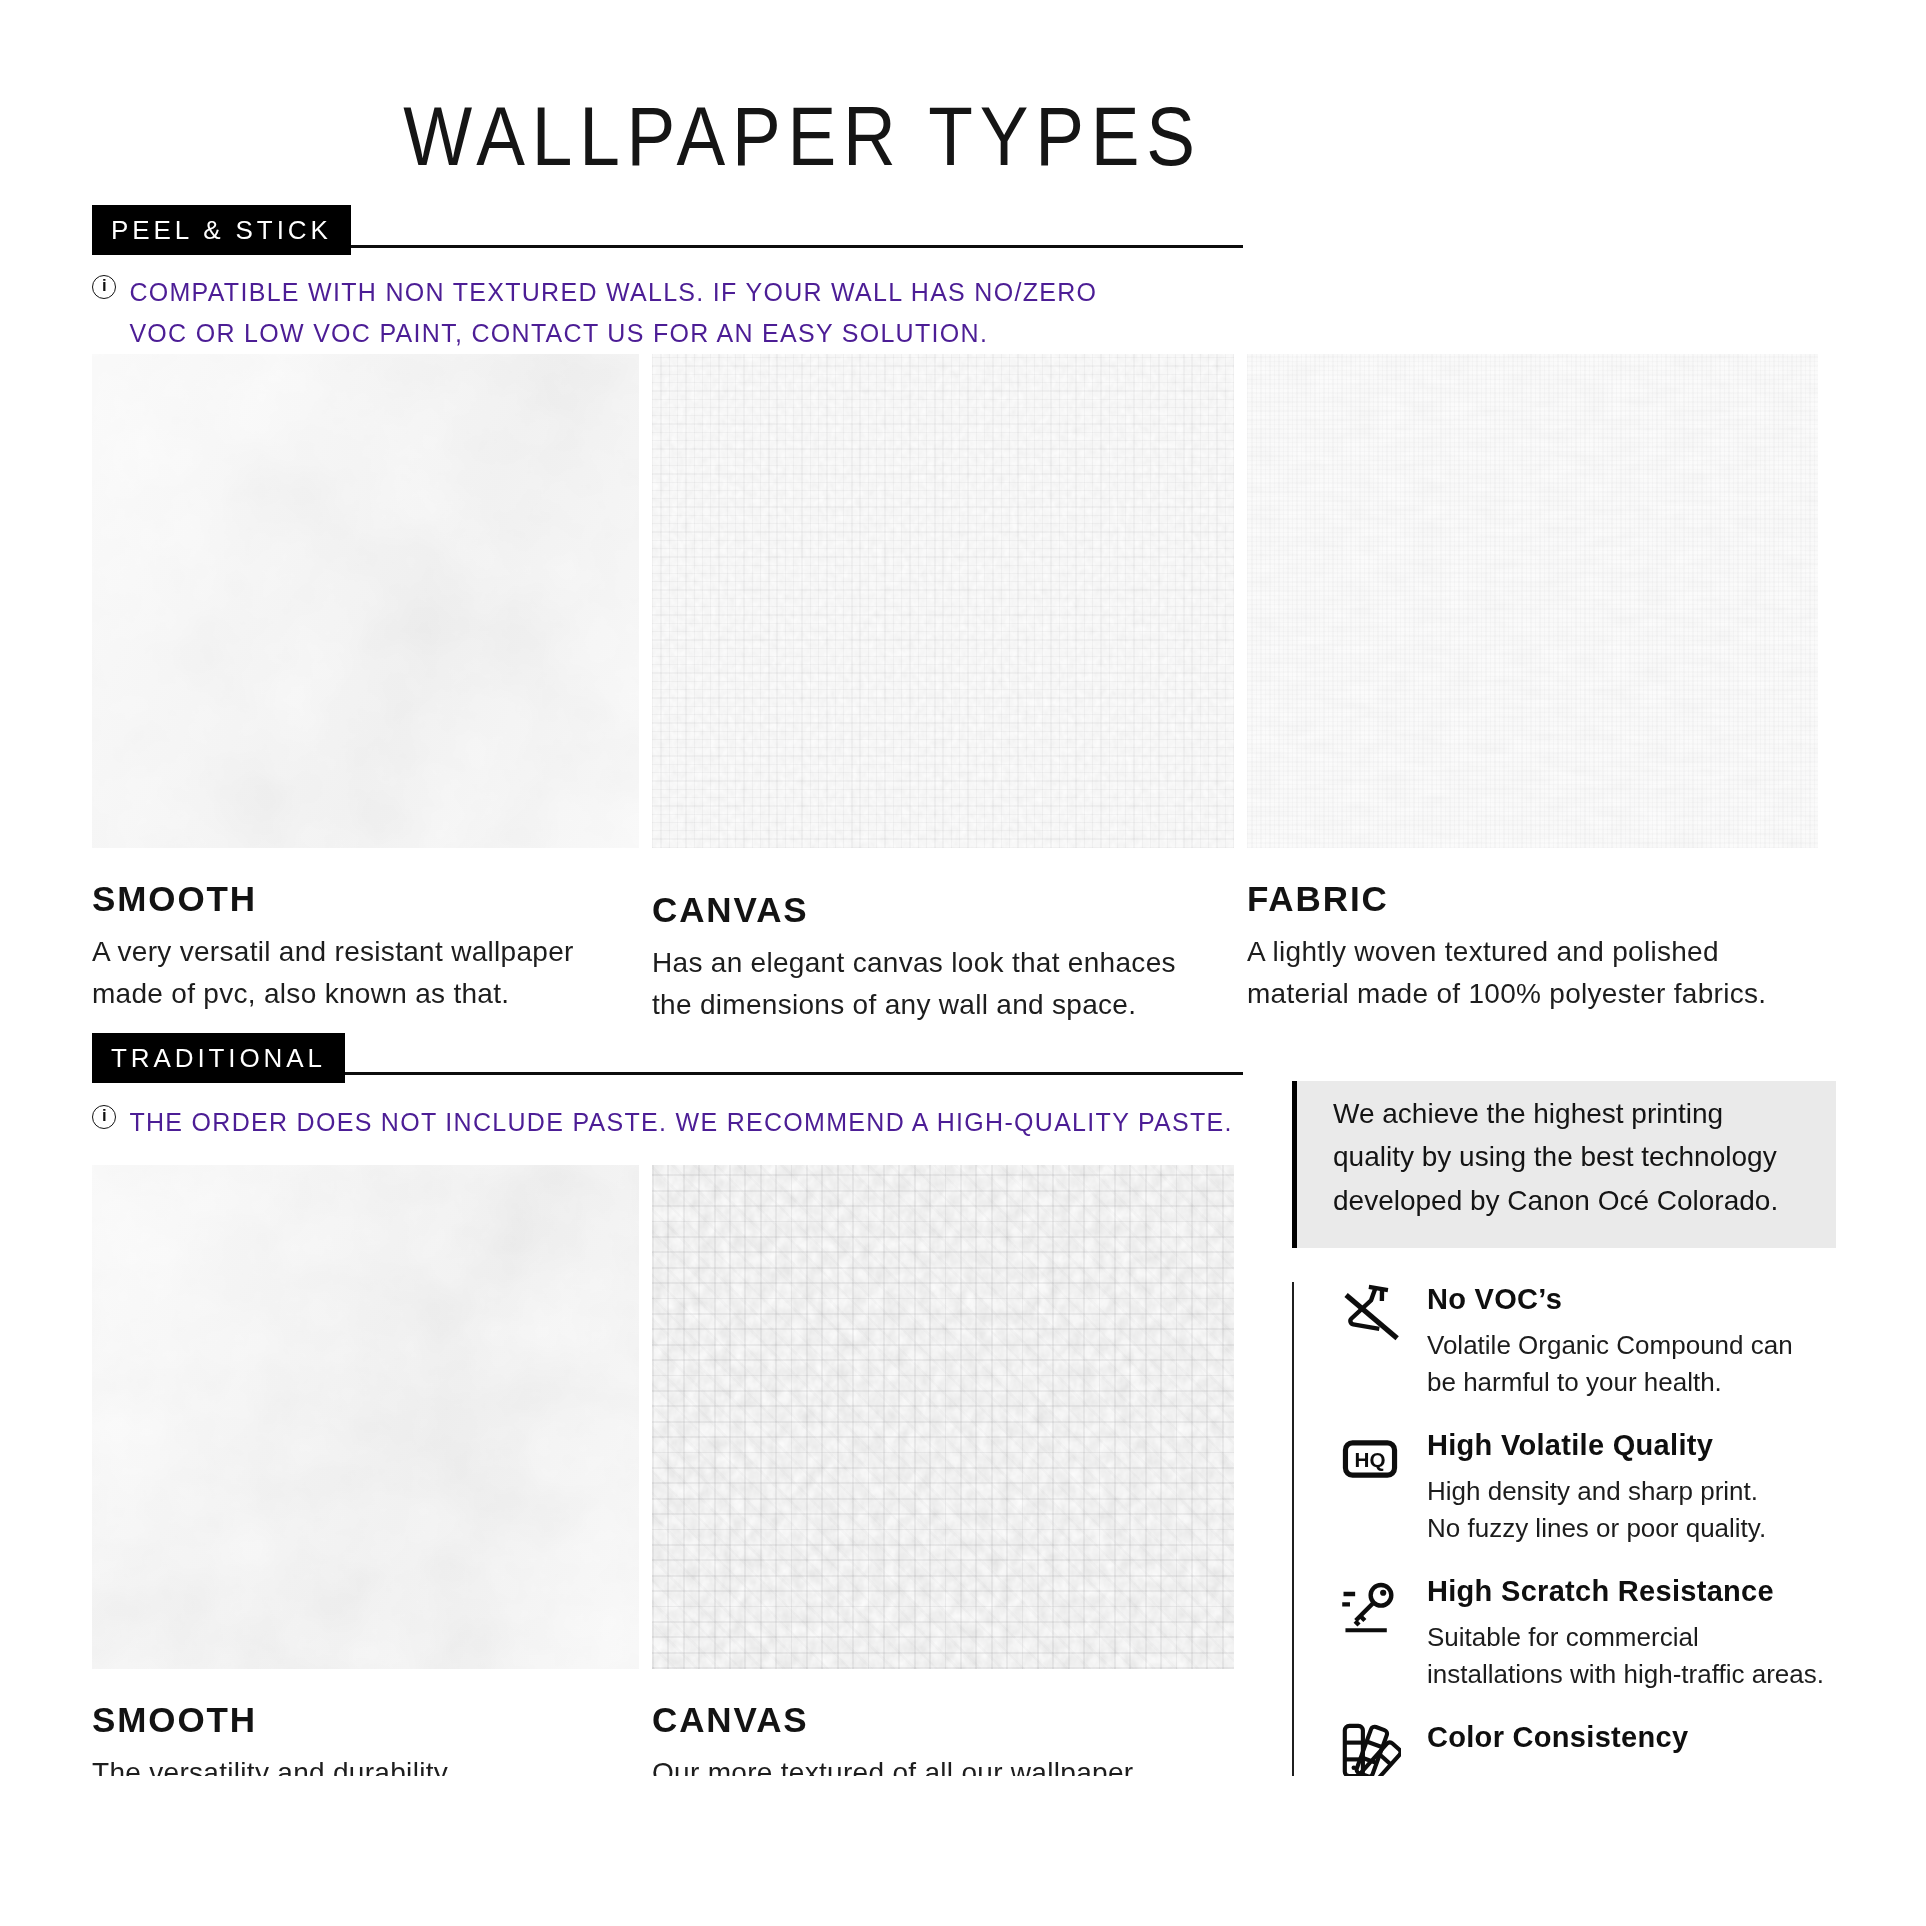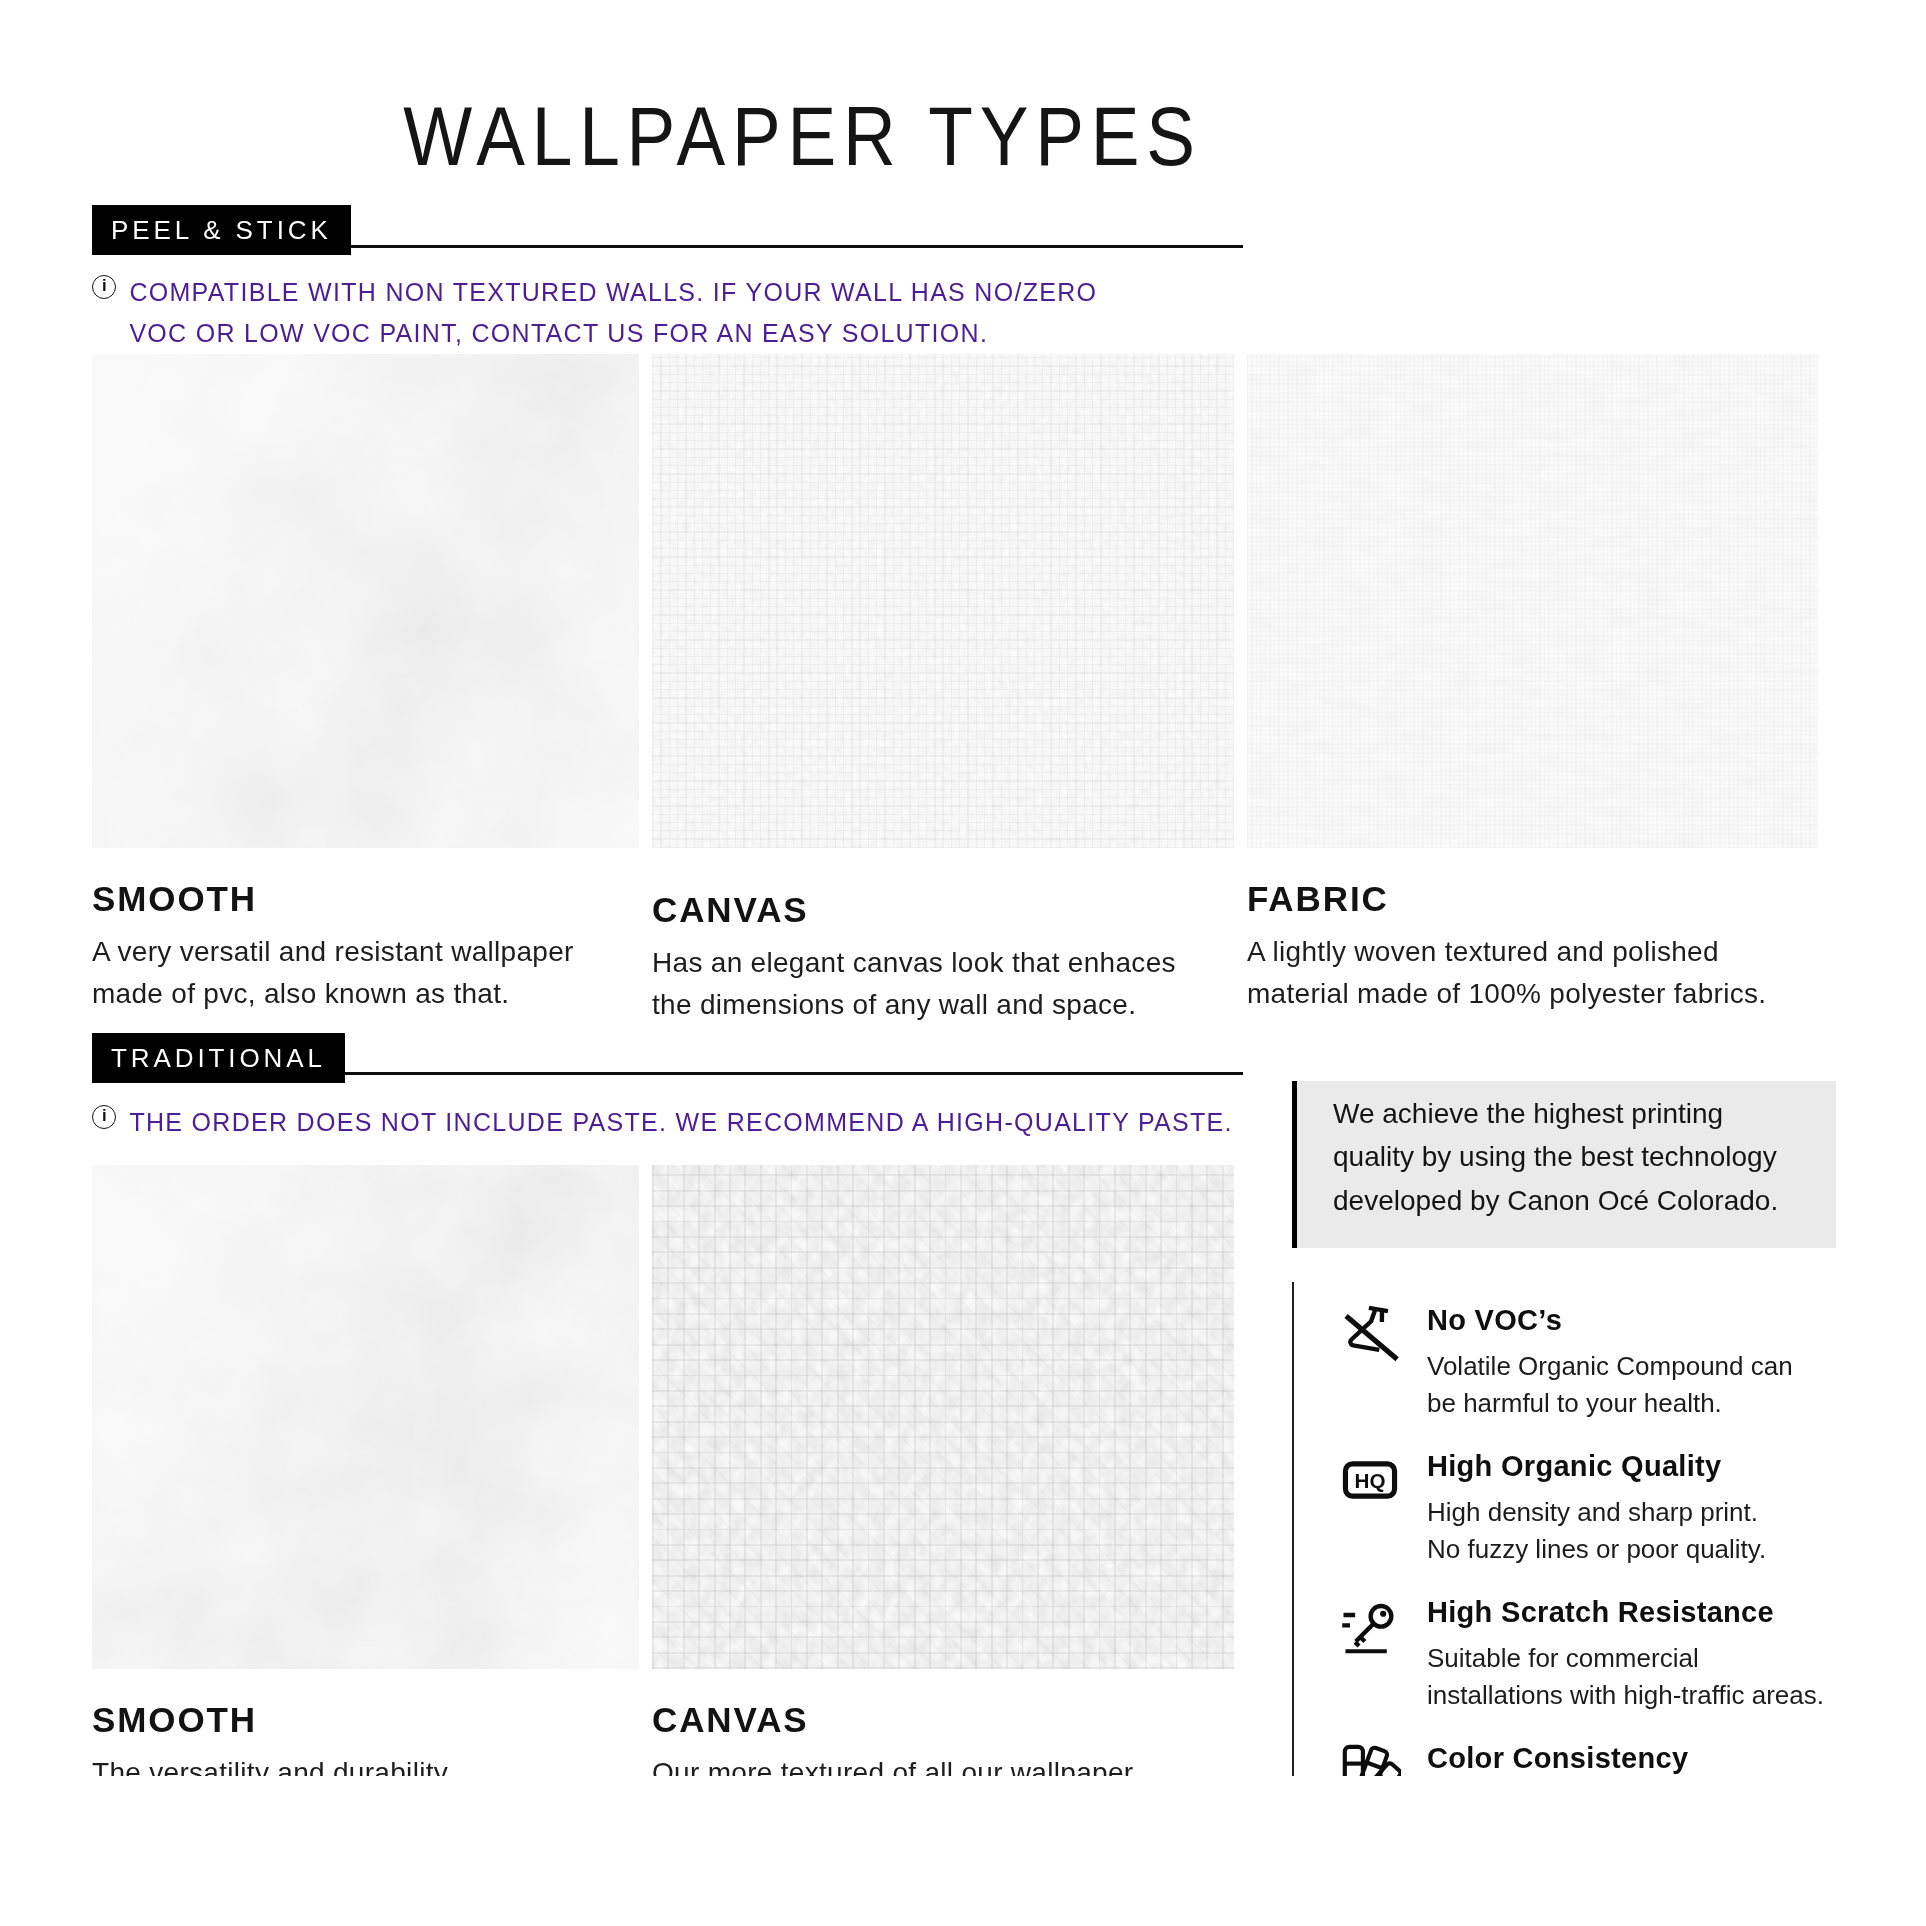--- a/index.html
+++ b/index.html
@@ -75,21 +75,21 @@
   .quality-box {
     position:absolute; left:1292px; top:1081px; width:544px;
     background:#eaeaea; border-left:5.8px solid #000;
     padding:11px 26px 26px 36px;
   }
   .quality-box p { font-size:28px; line-height:1.55; color:#141414; white-space:pre-line; }
 
   .features-divider { position:absolute; left:1292px; top:1282px; width:1.9px; height:521px; background:#1f1f1f; }
 
   .features { position:absolute; left:1339px; top:1282px; width:503px; }
-  .feature { display:flex; gap:26px; align-items:flex-start; margin-bottom:26px;margin-top:21px; }
+  .feature { display:flex; gap:26px; align-items:flex-start; margin-bottom:26px; }
   .f-icon { flex:0 0 auto; width:62px; height:62px; display:block; }
   .f-icon svg { width:62px; height:62px; display:block; }
   .f-body h4 { font-size:29px; font-weight:700; letter-spacing:0.3px; margin:1.3px 0 10.3px; color:#0f0f0f; }
   .f-body p { font-size:26px; line-height:1.45; color:#1c1c1c; white-space:pre-line; }
 </style>
 </head>
 <body>
 
 <div class="page">
 
@@ -261,21 +261,21 @@
     </div>
 
     <div class="feature">
       <span class="f-icon">
         <svg viewBox="0 0 48 48">
           <rect x="5" y="11.5" width="38" height="25" rx="5.5" fill="none" stroke="#0d0d0d" stroke-width="4"></rect>
           <text x="24" y="30" text-anchor="middle" font-size="16" font-weight="bold" fill="#0d0d0d" font-family="Liberation Sans, sans-serif">HQ</text>
         </svg>
       </span>
       <div class="f-body">
-        <h4>High Organic Quality</h4>
+        <h4>High Volatile Quality</h4>
         <p>High density and sharp print.
 No fuzzy lines or poor quality.</p>
       </div>
     </div>
 
     <div class="feature">
       <span class="f-icon">
         <svg viewBox="0 0 48 48" fill="none" stroke="#0d0d0d" stroke-width="3.4">
           <circle cx="32.5" cy="16.5" r="8"></circle>
           <circle cx="34.2" cy="14.5" r="2.4" fill="#0d0d0d" stroke="none"></circle>

